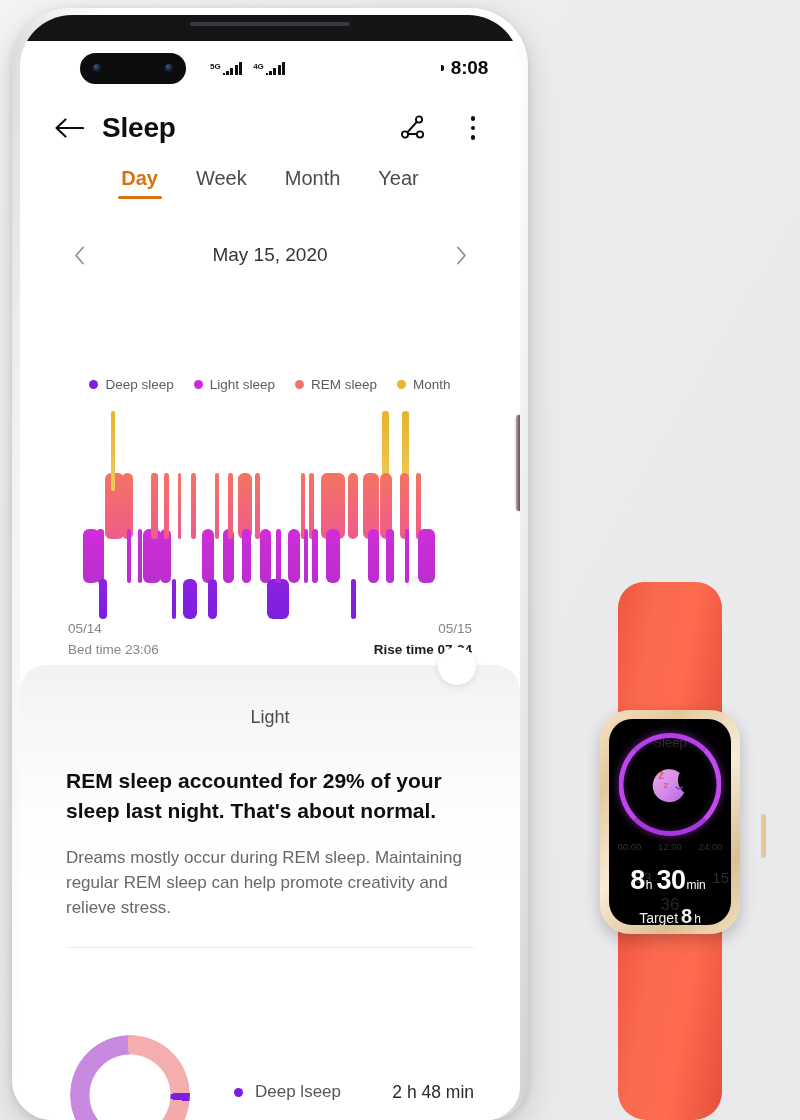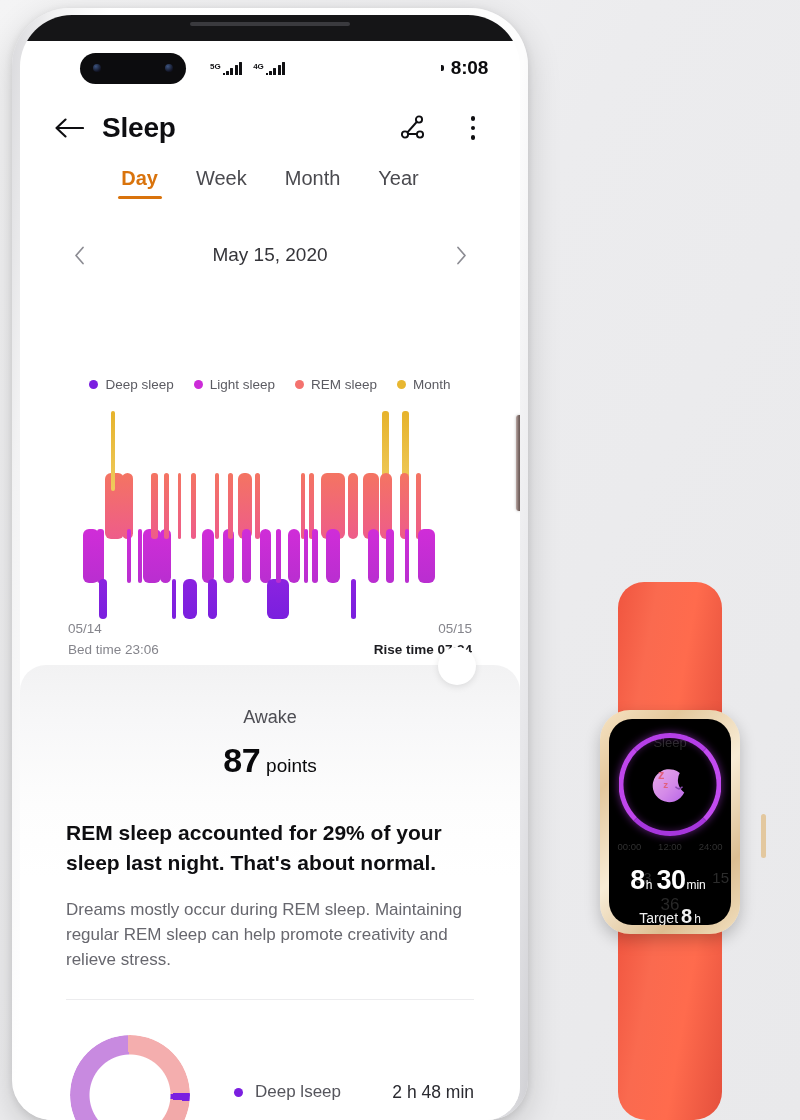--- a/index.html
+++ b/index.html
@@ -394,24 +394,21 @@
       <div class="foot-right">
         <div class="d">05/15</div>
         <div class="r">Rise time 07:34</div>
       </div>
     </div>
 
     <div id="score-card">
       <div id="drag-handle"></div>
 
       <div id="score-block">
-        <div id="score-label">Awake</div>
-        <div id="score-value">
-          <span class="num">87</span><span class="unit">points</span>
-        </div>
+        <div id="score-label">Light</div>
       </div>
 
       <div id="insight-head">REM sleep accounted for 29% of your sleep last night. That's about normal.</div>
       <div id="insight-body">Dreams mostly occur during REM sleep. Maintaining regular REM sleep can help promote creativity and relieve stress.</div>
       <div id="card-divider"></div>
 
       <div id="breakdown">
         <div id="donut-wrap">
           <div id="donut"></div>
         </div>

